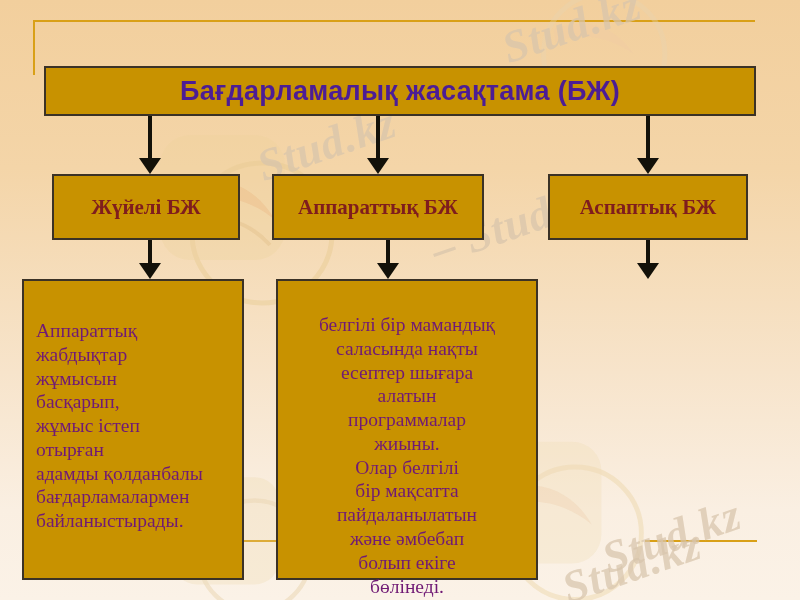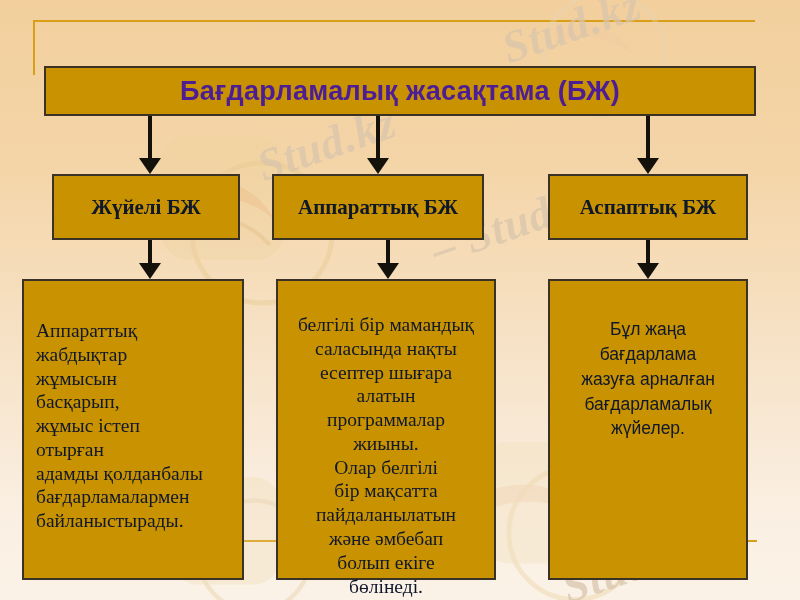--- a/index.html
+++ b/index.html
@@ -85,35 +85,35 @@
     align-items: center;
     justify-content: center;
   }
   .cat-1 { left:  52px; top: 174px; width: 188px; }
   .cat-2 { left: 272px; top: 174px; width: 212px; }
   .cat-3 { left: 548px; top: 174px; width: 200px; }
   .cat-text {
     font-family: "Liberation Serif", "DejaVu Serif", serif;
     font-weight: bold;
     font-size: 21px;
-    color: #0f172a;
+    color: #7f1d1d;
   }
 
   .leaf-box {
     top: 279px;
     height: 301px;
   }
   .leaf-1 { left:  22px; width: 222px; }
-  .leaf-2 { left: 276px; width: 220px; }
+  .leaf-2 { left: 276px; width: 262px; }
   .leaf-3 { left: 548px; width: 200px; }
 
   .leaf-text {
     font-family: "Liberation Serif", "DejaVu Serif", serif;
     font-size: 19.5px;
-    color: #0f172a;
+    color: #701a75;
     line-height: 1.22;
     white-space: pre-line;
   }
   .leaf-1 .leaf-text {
     text-align: left;
     padding: 38px 8px 0 12px;
   }
   .leaf-2 .leaf-text {
     text-align: center;
     padding: 32px 6px 0 6px;
@@ -254,21 +254,14 @@
 алатын
 программалар
 жиыны.
 Олар белгілі
 бір мақсатта
 пайдаланылатын
 және әмбебап
 болып екіге
 бөлінеді.</div>
   </div>
-  <div class="box leaf-box leaf-3">
-    <div class="leaf-text">Бұл жаңа
-бағдарлама
-жазуға арналған
-бағдарламалық
-жүйелер.</div>
-  </div>
 
 </div>
 
 </body></html>

